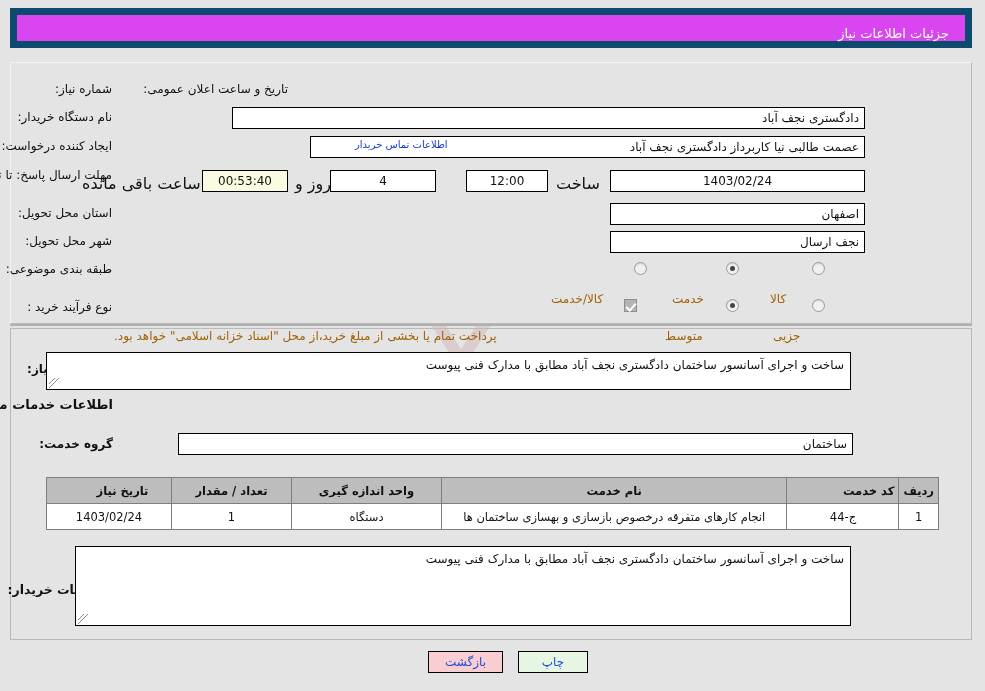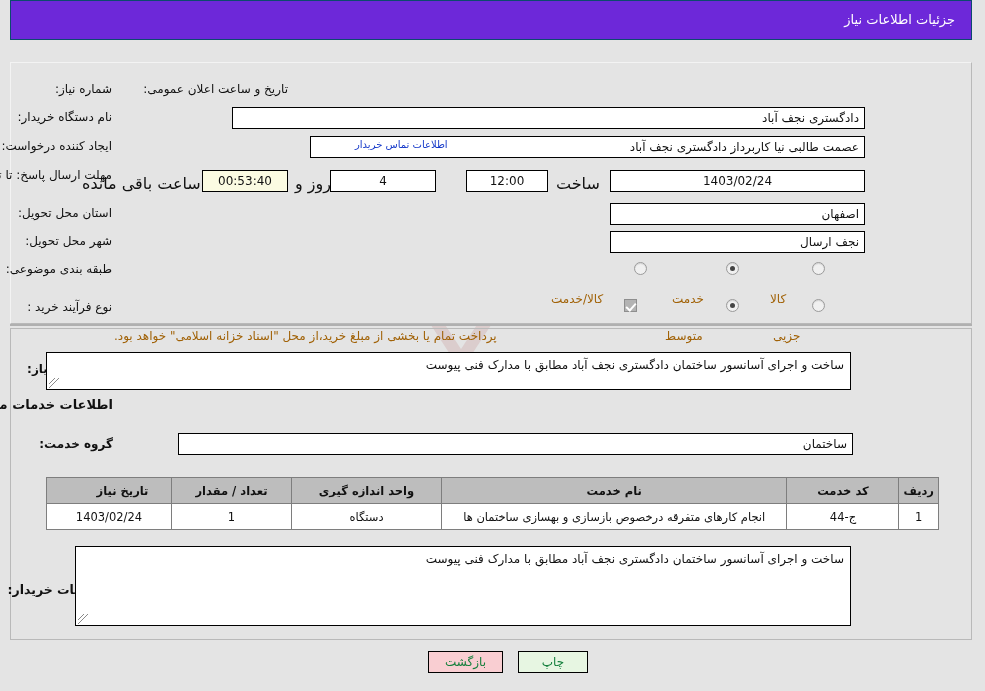--- a/index.html
+++ b/index.html
@@ -47,24 +47,24 @@
   }
   .wm-chev {
     position: absolute;
     left: 395px; top: 118px;
     width: 132px; height: 100px;
   }
 
   
   .header-bar {
     position: absolute;
-    left: 10px; top: 0;
+    left: 10px; top: 8px;
     width: 962px; height: 40px;
-    background: #6d28d9;
-    border: 1px solid #0c4a6e;
+    background: #d946ef;
+    border: 7px solid #0c4a6e;
     z-index: 5;
   }
   .header-title {
     position: absolute;
     right: 16px; top: 11px;
     color: #ffffff;
     font-size: 13px;
     white-space: nowrap;
   }
 
@@ -232,21 +232,21 @@
     z-index: 3;
   }
 
   
   .btn {
     position: absolute;
     height: 22px;
     border: 1px solid #000000;
     font-size: 12px;
     font-family: "DejaVu Sans", sans-serif;
-    color: #15803d;
+    color: #1d4ed8;
     text-align: center;
     line-height: 20px;
     cursor: pointer;
     padding: 0;
   }
   .btn-print  { background: #e7f6e2; }
   .btn-back   { background: #f9ced2; }
 </style>
 </head>
 <body>
@@ -330,21 +330,21 @@
 
   <div class="sec-title" style="right:872px; top:397px; z-index:6;">اطلاعات خدمات مورد نیاز</div>
 
   <div class="fld-title" style="right:872px; top:437px; width:95px; z-index:6;">گروه خدمت:</div>
   <div class="box rtl-right" style="left:178px; top:433px; width:675px; z-index:6;">ساختمان</div>
 
   <table class="tbl">
     <thead>
       <tr>
         <th style="width:36px;">ردیف</th>
-        <th style="width:112px;">کد خدمت</th>
+        <th style="width:112px;text-align:right;">کد خدمت</th>
         <th>نام خدمت</th>
         <th style="width:150px;">واحد اندازه گیری</th>
         <th style="width:120px;">تعداد / مقدار</th>
         <th style="width:125px;padding-left:31px;">تاریخ نیاز</th>
       </tr>
     </thead>
     <tbody>
       <tr>
         <td>1</td>
         <td>ج-44</td>

